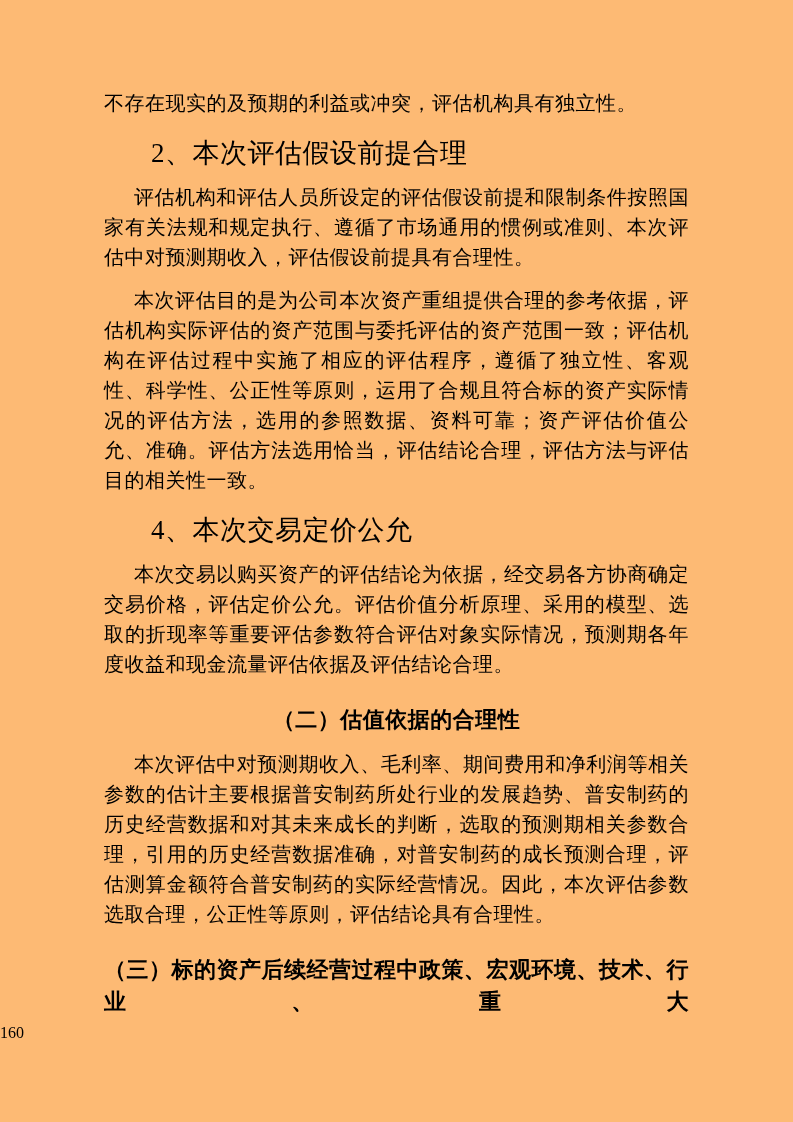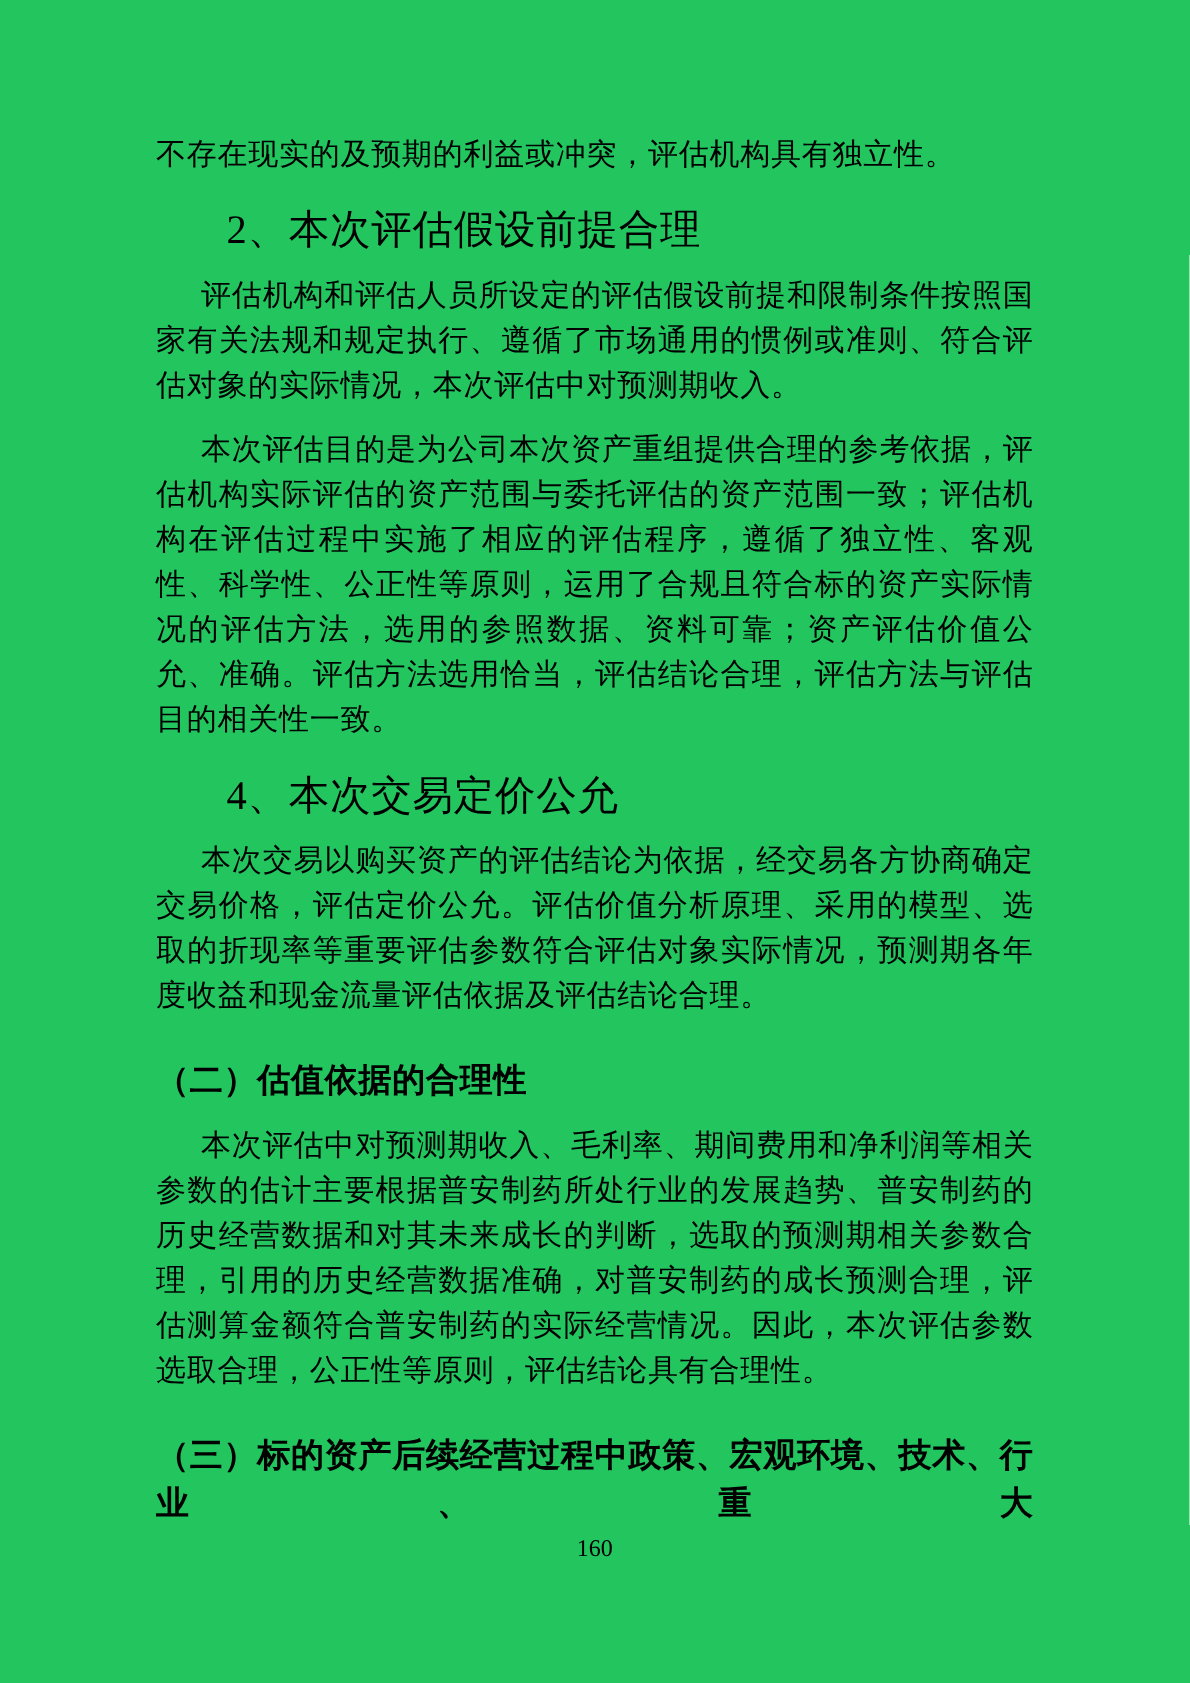--- a/index.html
+++ b/index.html
@@ -4,21 +4,21 @@
 <style>
   html, body {
     margin: 0;
     padding: 0;
     background: #ffffff;
   }
   .page {
     position: relative;
     width: 793px;
     height: 1122px;
-    background: #22c55e;
+    background: #fdba74;
     color: #000000;
     font-family: "Liberation Serif", "DejaVu Serif", serif;
     overflow: hidden;
     box-sizing: border-box;
   }
   .content {
     position: absolute;
     top: 88px;
     left: 104px;
     width: 585px;
@@ -42,44 +42,45 @@
     margin: 20px 0 14px 0;
     letter-spacing: 0.5px;
   }
   .h-bold {
     font-family: "Liberation Sans", "DejaVu Sans", sans-serif;
     font-weight: 700;
     font-size: 22px;
     line-height: 32px;
     margin: 25px 0 13px 0;
     letter-spacing: 0.5px;
+    text-align: center;
   }
   .h-bold.justify-last {
     text-align: justify;
     text-align-last: justify;
   }
   .page-num {
     position: absolute;
     top: 1022px;
     left: 0;
     width: 793px;
-    text-align: center;
+    text-align: left;
     font-size: 16px;
     line-height: 22px;
     font-family: "Liberation Serif", "DejaVu Serif", serif;
   }
 </style>
 </head>
 <body>
 
 <div class="page">
   <div class="content">
     <p class="para no-indent">不存在现实的及预期的利益或冲突，评估机构具有独立性。</p>
     <p class="h-num">2、本次评估假设前提合理</p>
-    <p class="para">评估机构和评估人员所设定的评估假设前提和限制条件按照国家有关法规和规定执行、遵循了市场通用的惯例或准则、符合评估对象的实际情况，本次评估中对预测期收入。</p>
+    <p class="para">评估机构和评估人员所设定的评估假设前提和限制条件按照国家有关法规和规定执行、遵循了市场通用的惯例或准则、本次评估中对预测期收入，评估假设前提具有合理性。</p>
     <p class="para">本次评估目的是为公司本次资产重组提供合理的参考依据，评估机构实际评估的资产范围与委托评估的资产范围一致；评估机构在评估过程中实施了相应的评估程序，遵循了独立性、客观性、科学性、公正性等原则，运用了合规且符合标的资产实际情况的评估方法，选用的参照数据、资料可靠；资产评估价值公允、准确。评估方法选用恰当，评估结论合理，评估方法与评估目的相关性一致。</p>
     <p class="h-num">4、本次交易定价公允</p>
     <p class="para">本次交易以购买资产的评估结论为依据，经交易各方协商确定交易价格，评估定价公允。评估价值分析原理、采用的模型、选取的折现率等重要评估参数符合评估对象实际情况，预测期各年度收益和现金流量评估依据及评估结论合理。</p>
     <p class="h-bold">（二）估值依据的合理性</p>
     <p class="para">本次评估中对预测期收入、毛利率、期间费用和净利润等相关参数的估计主要根据普安制药所处行业的发展趋势、普安制药的历史经营数据和对其未来成长的判断，选取的预测期相关参数合理，引用的历史经营数据准确，对普安制药的成长预测合理，评估测算金额符合普安制药的实际经营情况。因此，本次评估参数选取合理，公正性等原则，评估结论具有合理性。</p>
     <p class="h-bold justify-last">（三）标的资产后续经营过程中政策、宏观环境、技术、行业、重大</p>
   </div>
   <div class="page-num">160</div>
 </div>
 

